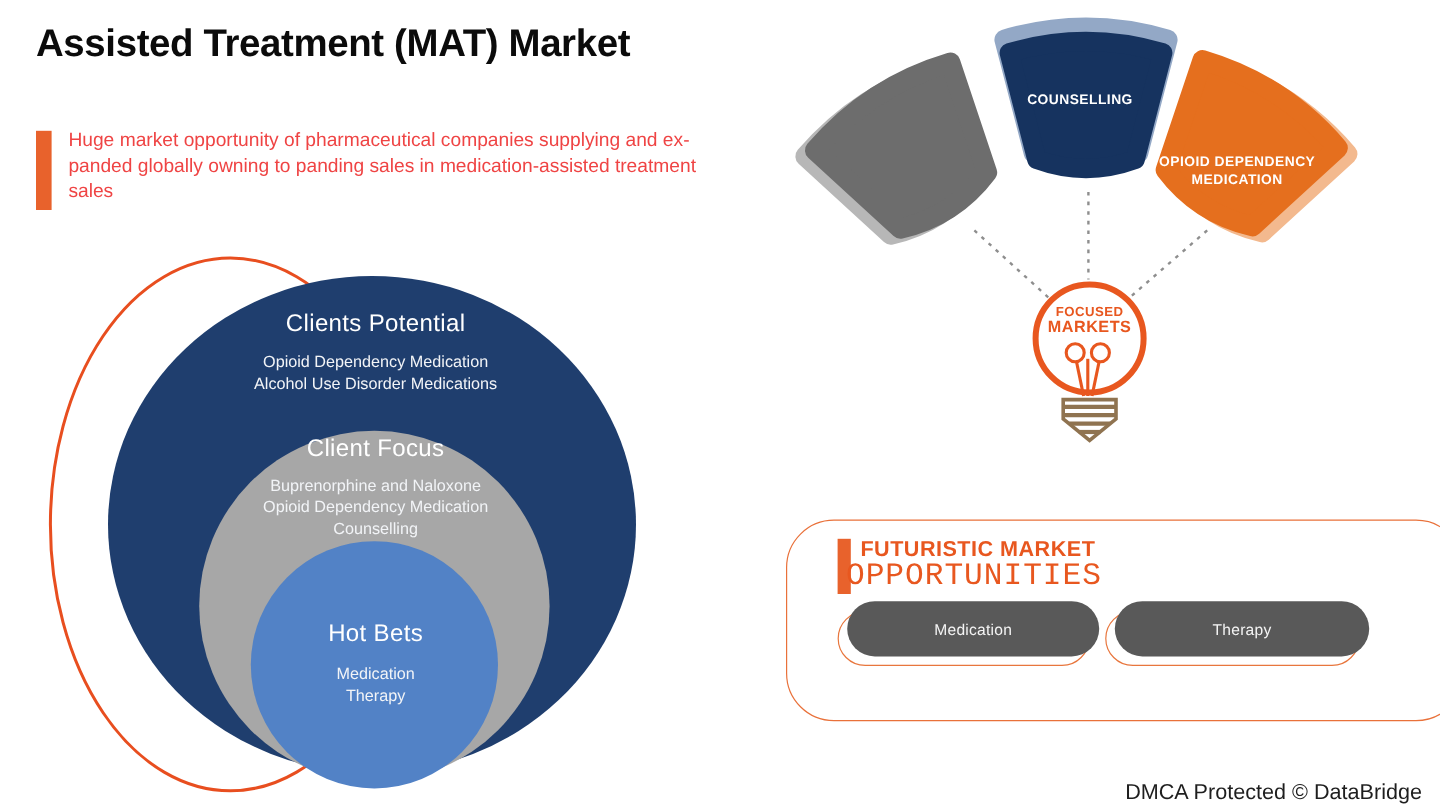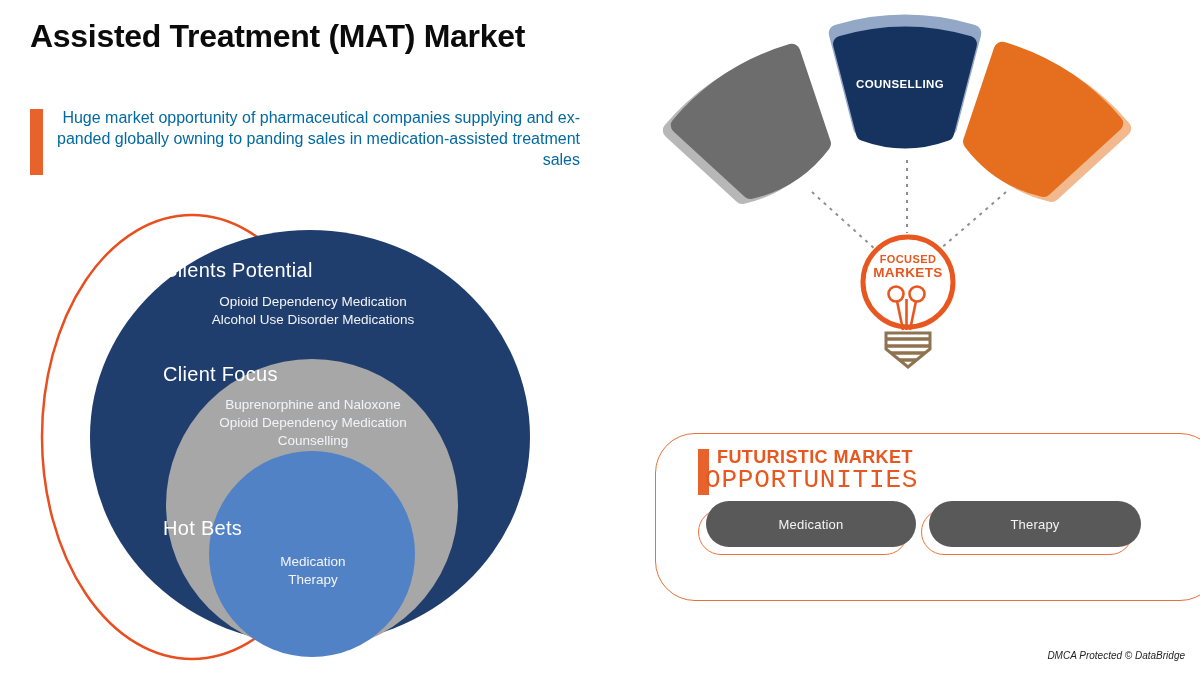--- a/index.html
+++ b/index.html
@@ -7,25 +7,25 @@
   .canvas {
     position:relative; width:1200px; height:675px; background:#ffffff;
     font-family:"Liberation Sans", sans-serif; overflow:hidden; margin:0 auto;
   }
   .abs { position:absolute; }
 
   
   .title { left:30px; top:17px; color:#0b0b0b; font-weight:700; font-size:32px;
            line-height:38px; letter-spacing:-0.3px; }
   .accent-bar { left:30px; top:109px; width:13px; height:66px; background:#e8622c; }
-  .desc { left:57px; top:107px; color:#0369a1; font-size:16px; line-height:21px;text-align:right; }
+  .desc { left:57px; top:107px; color:#ef4444; font-size:16px; line-height:21px; }
   .desc div { white-space:nowrap; }
 
   
-  .ring-title { width:300px; left:163px; color:#ffffff;
+  .ring-title { width:300px; left:163px; text-align:center; color:#ffffff;
                 font-size:20px; letter-spacing:0.3px; }
   .ring-items { width:340px; left:143px; text-align:center; color:#f2f4f7;
                 font-size:13.5px; line-height:18px; white-space:pre-line; }
   .t-ring0 { top:259px; } .i-ring0 { top:293px; }
   .t-ring1 { top:363px; } .i-ring1 { top:396px; }
   .t-ring2 { top:517px; } .i-ring2 { top:553px; }
 
   
   .fan-label { text-align:center; color:#ffffff; font-weight:700; font-size:11.5px;
                line-height:14.5px; letter-spacing:0.4px; white-space:pre-line; }
@@ -44,21 +44,21 @@
   .pill { height:46px; background:#595959; border-radius:23px; color:#f4f4f4;
           font-size:13px; display:flex; align-items:center; justify-content:center;
           letter-spacing:0.2px; }
   .pill-echo { height:46px; border:1.5px solid #e8763d; border-radius:23px; }
   .pill1      { left:50px;  top:67px; width:210px; }
   .pill1-echo { left:42px;  top:75px; width:210px; }
   .pill2      { left:273px; top:67px; width:212px; }
   .pill2-echo { left:265px; top:75px; width:212px; }
 
   
-  .credit { right:15px; top:650px; color:#1e1e1e; font-size:10px;font-style:italic; }
+  .credit { right:15px; top:650px; color:#1e1e1e; font-size:18px; }
 </style>
 </head>
 <body>
 
 <div class="canvas">
 
   <div class="abs title">
     <div>Assisted Treatment (MAT) Market</div>
   </div>
   <div class="abs accent-bar"></div>
@@ -123,20 +123,22 @@
         <line x1="251" y1="353" x2="285" y2="353" stroke-width="3.5"></line>
         <line x1="259" y1="360" x2="277" y2="360" stroke-width="3.5"></line>
       </g>
 
       <text x="268" y="263" text-anchor="middle" font-size="11" font-weight="700" letter-spacing="0.4" fill="#e8571f" font-family="Liberation Sans, sans-serif">FOCUSED</text>
       <text x="268" y="277" text-anchor="middle" font-size="13.5" font-weight="700" letter-spacing="0.4" fill="#e8571f" font-family="Liberation Sans, sans-serif">MARKETS</text>
     </g>
   </svg>
 
   <div class="abs fan-label lbl-cou">COUNSELLING</div>
+  <div class="abs fan-label lbl-opi">OPIOID DEPENDENCY
+MEDICATION</div>
 
   <div class="abs opp-box">
     <div class="abs opp-accent"></div>
     <div class="abs opp-h1">FUTURISTIC MARKET</div>
     <div class="abs opp-h2">OPPORTUNITIES</div>
 
     <div class="abs pill-echo pill1-echo"></div>
     <div class="abs pill pill1">Medication</div>
 
     <div class="abs pill-echo pill2-echo"></div>

